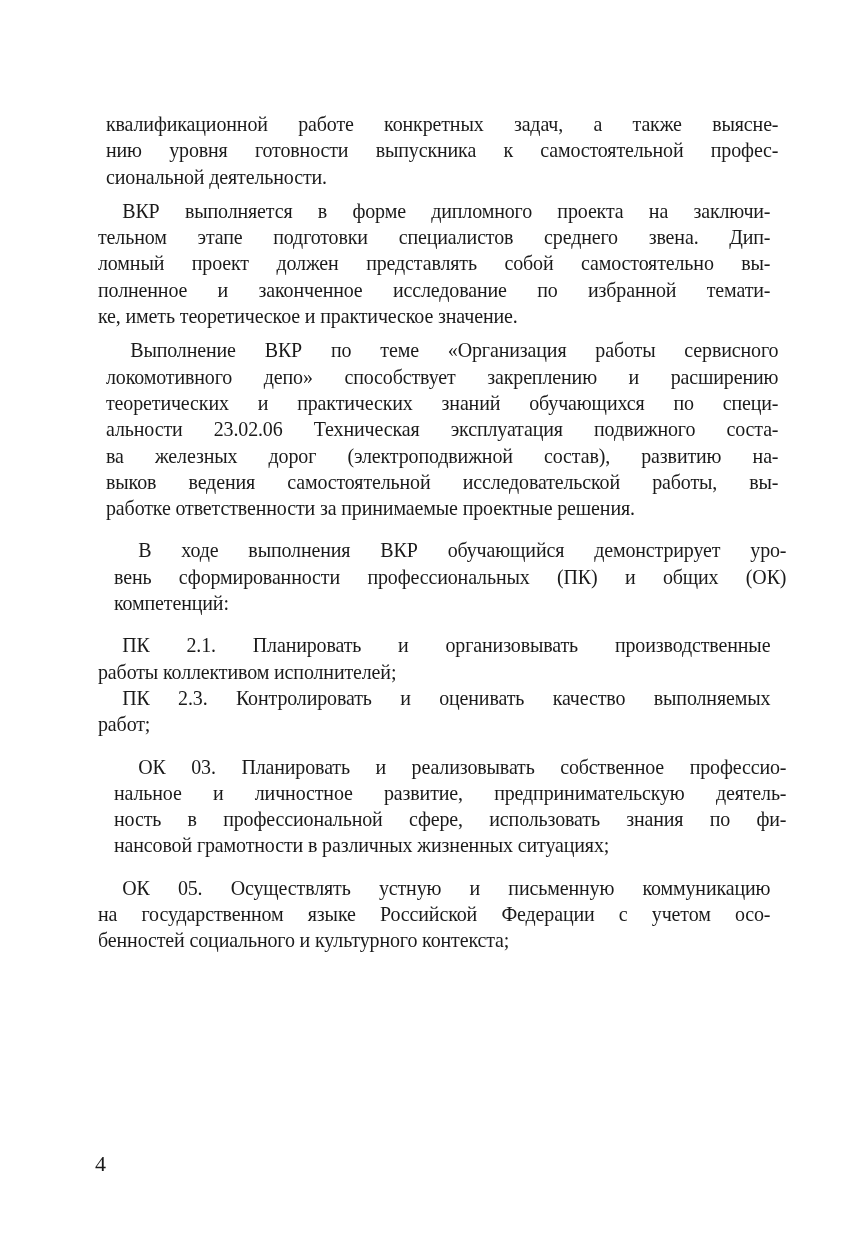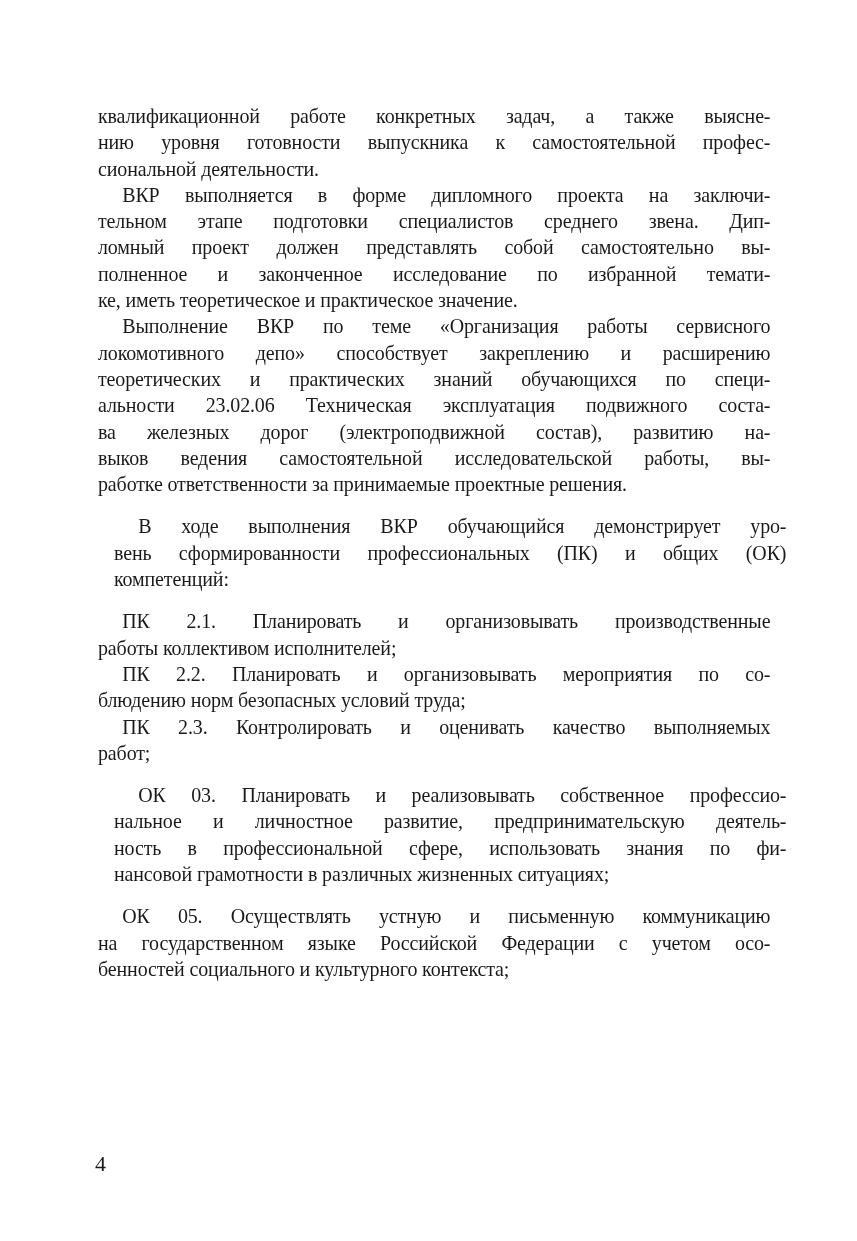--- a/index.html
+++ b/index.html
@@ -49,59 +49,55 @@
       line-height: 26px;
       font-family: "Liberation Serif", "DejaVu Serif", serif;
       color: #1a1a1a;
     }
   </style>
 </head>
 <body>
 
 <div class="page">
 
-  <p style="margin:0">
+  <p style="margin:8px">
     <span class="line">квалификационной работе конкретных задач, а также выясне-</span>
     <span class="line">нию уровня готовности выпускника к самостоятельной профес-</span>
     <span class="line last">сиональной деятельности.</span>
   </p>
 
   <p style="margin:0">
     <span class="line indent">ВКР выполняется в форме дипломного проекта на заключи-</span>
     <span class="line">тельном этапе подготовки специалистов среднего звена. Дип-</span>
     <span class="line">ломный проект должен представлять собой самостоятельно вы-</span>
     <span class="line">полненное и законченное исследование по избранной темати-</span>
     <span class="line last">ке, иметь теоретическое и практическое значение.</span>
   </p>
 
-  <p style="margin:0">
+  <p style="margin:8px">
     <span class="line indent">Выполнение ВКР по теме «Организация работы сервисного</span>
     <span class="line">локомотивного депо» способствует закреплению и расширению</span>
     <span class="line">теоретических и практических знаний обучающихся по специ-</span>
     <span class="line">альности 23.02.06 Техническая эксплуатация подвижного соста-</span>
     <span class="line">ва железных дорог (электроподвижной состав), развитию на-</span>
     <span class="line">выков ведения самостоятельной исследовательской работы, вы-</span>
     <span class="line last">работке ответственности за принимаемые проектные решения.</span>
   </p>
 
   <p style="margin:16px">
     <span class="line indent">В ходе выполнения ВКР обучающийся демонстрирует уро-</span>
     <span class="line">вень сформированности профессиональных (ПК) и общих (ОК)</span>
     <span class="line last">компетенций:</span>
   </p>
 
   <p style="margin:0">
     <span class="line indent">ПК 2.1. Планировать и организовывать производственные</span>
     <span class="line last">работы коллективом исполнителей;</span>
   </p>
 
-  <p style="margin:0">
-    <span class="line indent">ПК 2.2. Планировать и организовывать мероприятия по со-</span>
-    <span class="line last">блюдению норм безопасных условий труда;</span>
-  </p>
 
   <p style="margin:0">
     <span class="line indent">ПК 2.3. Контролировать и оценивать качество выполняемых</span>
     <span class="line last">работ;</span>
   </p>
 
 
 
   <p style="margin:16px">
     <span class="line indent">ОК 03. Планировать и реализовывать собственное профессио-</span>

